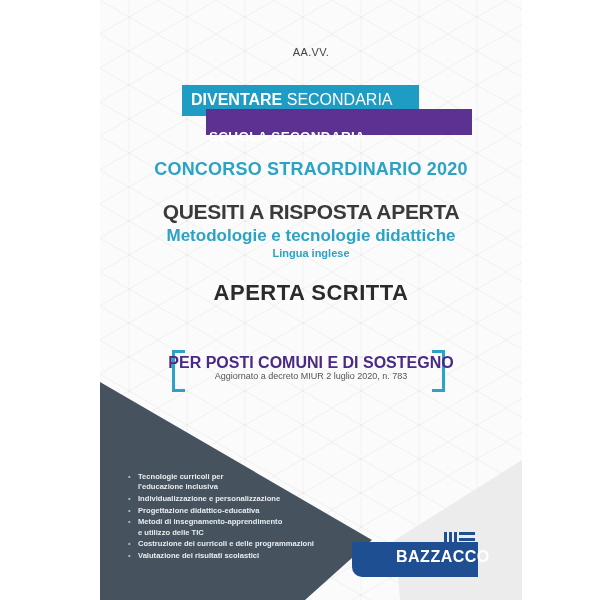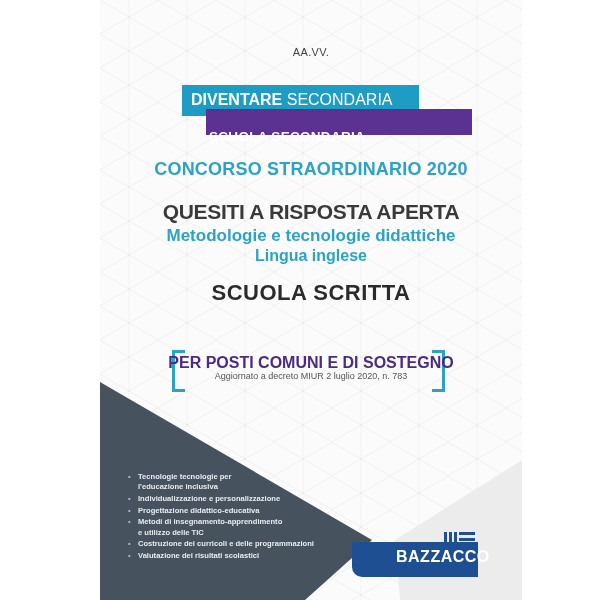--- a/index.html
+++ b/index.html
@@ -19,21 +19,21 @@
   .author { position:absolute; left:0; width:100%; top:46px; text-align:center; font-size:11px; color:#444; letter-spacing:0.3px; }
   .band-teal { position:absolute; left:82px; top:85px; width:237px; height:31px; background:#1e9cc3; }
   .band-teal span { position:absolute; left:9px; top:6px; font-size:16px; color:#fff; white-space:nowrap; }
   .band-teal b { font-weight:900; }
   .band-teal .light { font-weight:400; }
   .band-purple { position:absolute; left:106px; top:109px; width:266px; height:26px; background:#5b3291; }
   .band-purple span { position:absolute; left:0; right:0; text-align:left; padding-left:3px; top:5px; font-size:13.5px; font-weight:bold; color:#fff; letter-spacing:0.3px;margin-top:15px; }
   .concorso { position:absolute; left:0; width:100%; top:159px; text-align:center; font-size:18px; font-weight:bold; color:#2aa3c6; letter-spacing:0.2px; }
   .quesiti { position:absolute; left:0; width:100%; top:200px; text-align:center; font-size:21px; font-weight:bold; color:#3a3a3a; letter-spacing:-0.3px; }
   .sub1 { position:absolute; left:0; width:100%; top:226px; text-align:center; font-size:17px; font-weight:bold; color:#2aa3c6; }
-  .sub2 { position:absolute; left:0; width:100%; top:247px; text-align:center; font-size:16px; font-weight:bold; color:#2aa3c6; }
+  .sub2 { position:absolute; left:0; width:100%; top:247px; text-align:center; font-size:11px; font-weight:bold; color:#2aa3c6; }
   .prova { position:absolute; left:0; width:100%; top:280px; text-align:center; font-size:22px; font-weight:900; color:#2b2b2b; letter-spacing:0.5px; }
   .bracket { position:absolute; top:350px; width:10px; height:36px; border:3px solid #2aa3c6; }
   .bracket.l { left:72px; border-right:none; }
   .bracket.r { left:332px; border-left:none; }
   .posti { position:absolute; left:0; width:100%; top:354px; text-align:center; font-size:16px; font-weight:bold; color:#4a2a86; }
   .agg { position:absolute; left:0; width:100%; top:371px; text-align:center; font-size:9px; color:#555; }
   .topics { position:absolute; left:28px; top:472px; margin:0; padding:0; list-style:none; }
   .topics li { position:relative; padding-left:10px; font-size:7.6px; line-height:10.2px; color:#e8ecef; margin-bottom:1.5px; font-weight:bold; }
   .topics li::before { content:"\2022"; position:absolute; left:0; color:#aeb8c2; }
   .topics li .l2 { display:block; }
@@ -58,29 +58,29 @@
     <span><b>DIVENTARE</b><span class="light" style="position:static"> SECONDARIA</span></span>
   </div>
   <div class="band-purple">
     <span>SCUOLA SECONDARIA</span>
   </div>
 
   <div class="concorso">CONCORSO STRAORDINARIO 2020</div>
   <div class="quesiti">QUESITI A RISPOSTA APERTA</div>
   <div class="sub1">Metodologie e tecnologie didattiche</div>
   <div class="sub2">Lingua inglese</div>
-  <div class="prova">SCUOLA SCRITTA</div>
+  <div class="prova">APERTA SCRITTA</div>
 
   <div class="bracket l"></div>
   <div class="bracket r"></div>
   <div class="posti">PER POSTI COMUNI E DI SOSTEGNO</div>
   <div class="agg">Aggiornato a decreto MIUR 2 luglio 2020, n. 783</div>
 
   <ul class="topics">
-    <li><span>Tecnologie tecnologie per</span><span class="l2">l'educazione inclusiva</span></li>
+    <li><span>Tecnologie curricoli per</span><span class="l2">l'educazione inclusiva</span></li>
     <li><span>Individualizzazione e personalizzazione</span></li>
     <li><span>Progettazione didattico-educativa</span></li>
     <li><span>Metodi di insegnamento-apprendimento</span><span class="l2">e utilizzo delle TIC</span></li>
     <li><span>Costruzione dei curricoli e delle programmazioni</span></li>
     <li><span>Valutazione dei risultati scolastici</span></li>
   </ul>
 
   <svg class="logo" viewBox="0 0 32 28">
     <rect x="0" y="2" width="3" height="20" fill="#1f4f93"></rect>
     <rect x="5" y="2" width="3" height="20" fill="#1f4f93"></rect>

